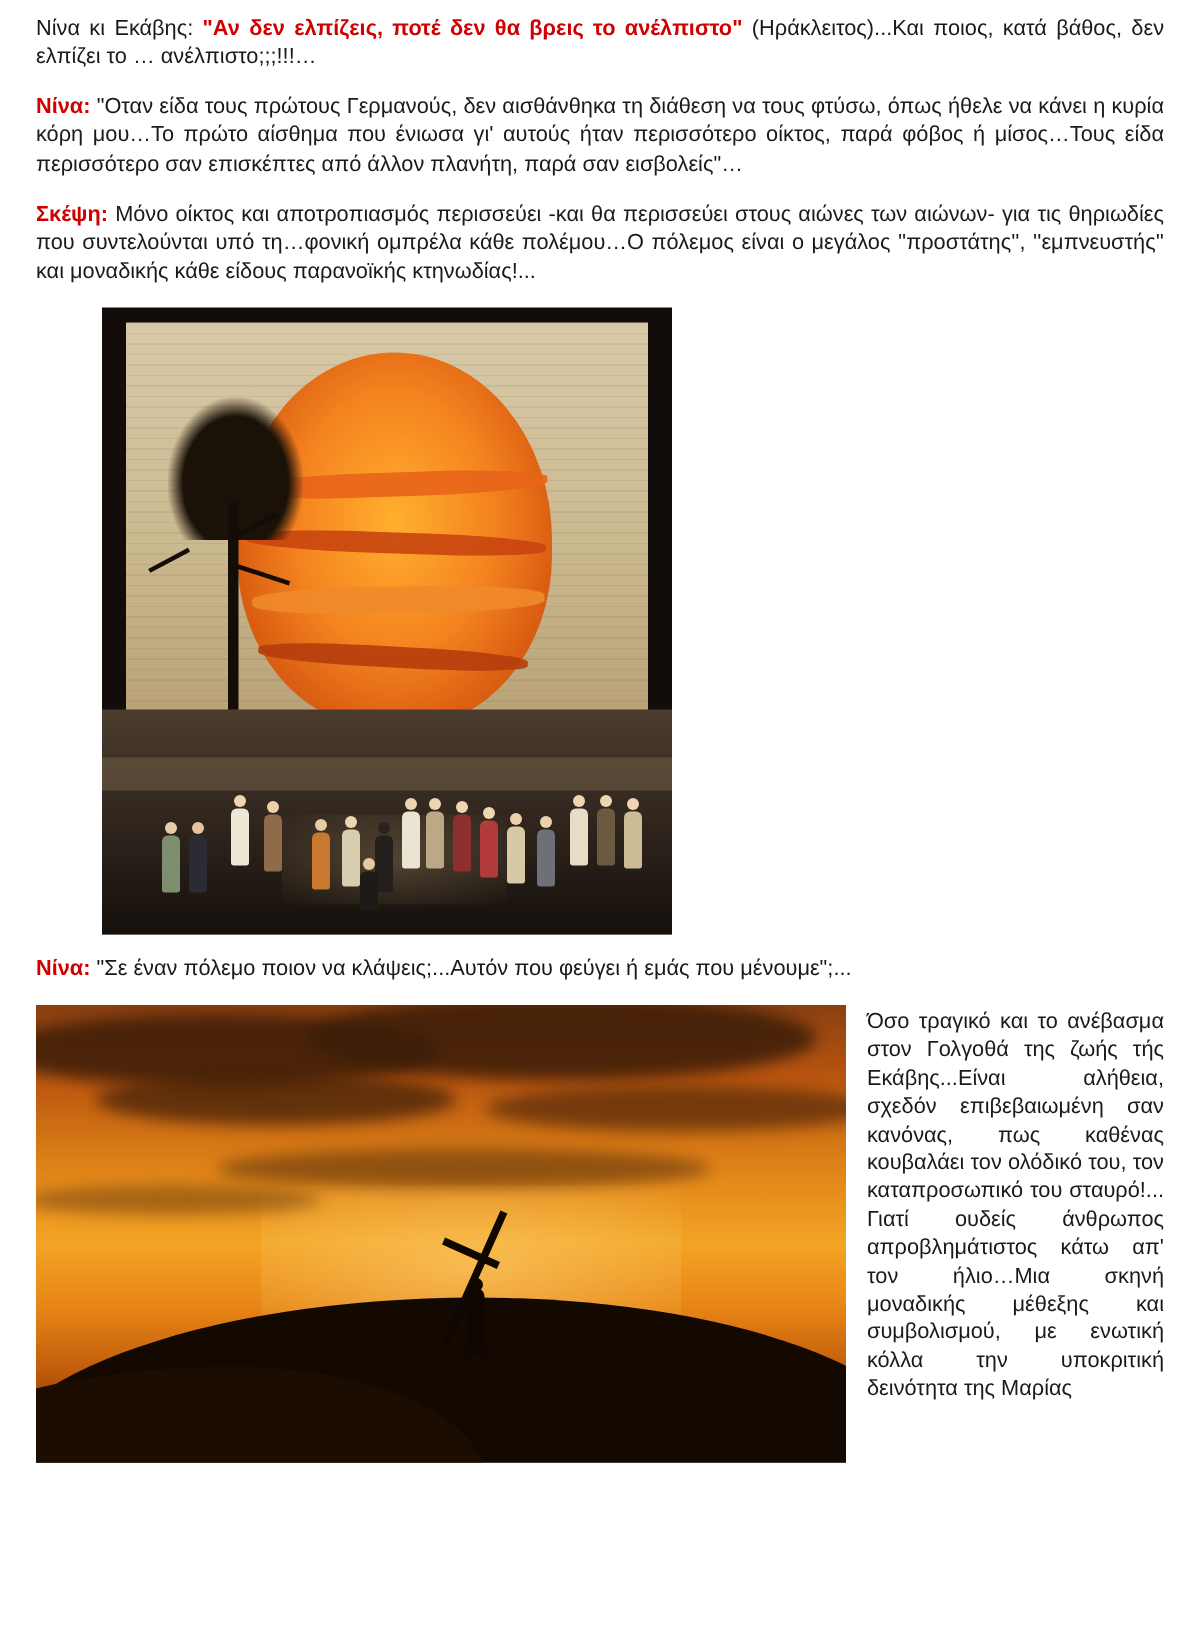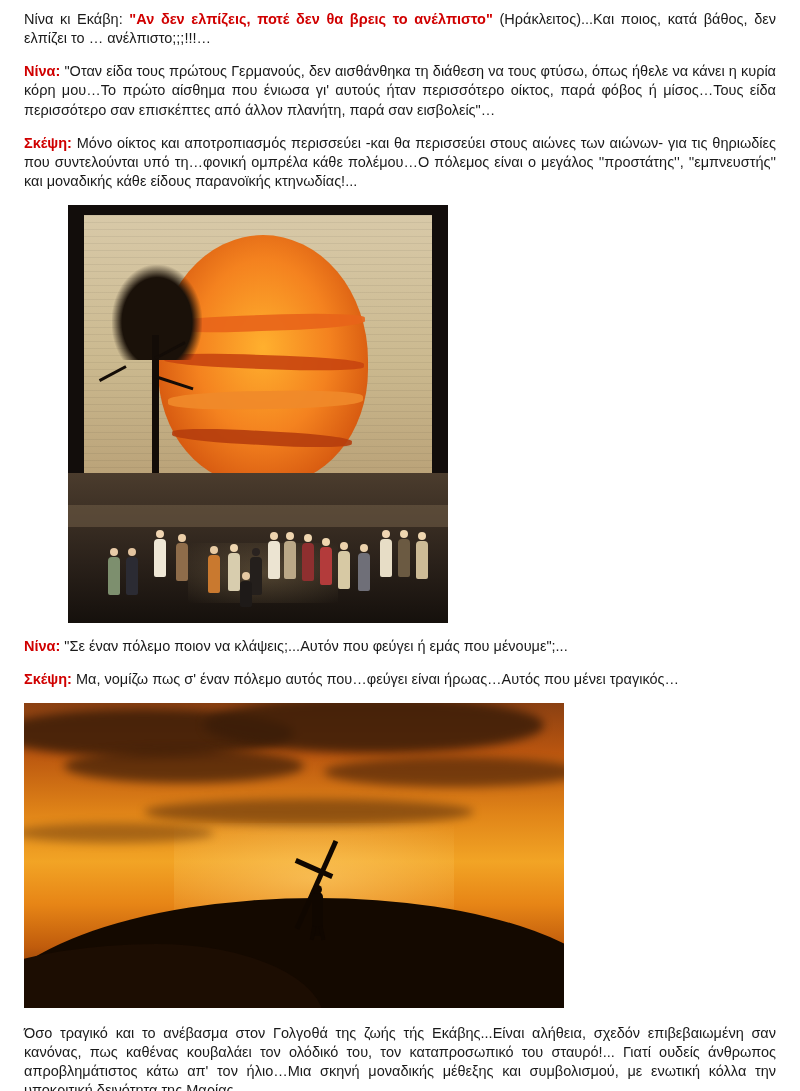--- a/index.html
+++ b/index.html
@@ -122,21 +122,20 @@
     width: 150px; height: 60px;
     left: 120px; bottom: 20px;
     background: radial-gradient(ellipse at center, rgba(255,220,150,0.20), rgba(255,220,150,0));
   }
 
   
   .bottom-wrap {
     display: flex;
     gap: 14px;
     align-items: flex-start;
-    flex-direction: column;
   }
   .figure-cross {
     width: 540px;
     height: 305px;
     position: relative;
     overflow: hidden;
     flex: 0 0 auto;
     background: #1a0d05;
   }
   .sky {
@@ -214,21 +213,21 @@
     text-align: justify;
     padding-top: 2px;
   }
 </style>
 </head>
 <body>
 
 <div class="page">
 
   <p class="para">
-    <span>Νίνα κι Εκάβη: </span><span class="quote-red">"Αν δεν ελπίζεις, ποτέ δεν θα βρεις το ανέλπιστο"</span><span> (Ηράκλειτος)...Και ποιος, κατά βάθος, δεν ελπίζει το … ανέλπιστο;;;!!!…</span>
+    <span>Νίνα κι Εκάβης: </span><span class="quote-red">"Αν δεν ελπίζεις, ποτέ δεν θα βρεις το ανέλπιστο"</span><span> (Ηράκλειτος)...Και ποιος, κατά βάθος, δεν ελπίζει το … ανέλπιστο;;;!!!…</span>
   </p>
 
   <p class="para">
     <span class="speaker">Νίνα:</span><span> "Οταν είδα τους πρώτους Γερμανούς, δεν αισθάνθηκα τη διάθεση να τους φτύσω, όπως ήθελε να κάνει η κυρία κόρη μου…Το πρώτο αίσθημα που ένιωσα γι' αυτούς ήταν περισσότερο οίκτος, παρά φόβος ή μίσος…Τους είδα περισσότερο σαν επισκέπτες από άλλον πλανήτη, παρά σαν εισβολείς"…</span>
   </p>
 
   <p class="para">
     <span class="speaker">Σκέψη:</span><span> Μόνο οίκτος και αποτροπιασμός περισσεύει -και θα περισσεύει στους αιώνες των αιώνων- για τις θηριωδίες που συντελούνται υπό τη…φονική ομπρέλα κάθε πολέμου…Ο πόλεμος είναι ο μεγάλος ''προστάτης'', ''εμπνευστής'' και μοναδικής κάθε είδους παρανοϊκής κτηνωδίας!...</span>
   </p>
 
@@ -324,23 +323,20 @@
           <div class="head" style="background:#e6c9a2;"></div>
           <div class="body" style="background:#1e1a18;height:26px;"></div>
         </div>
     </div>
   </div>
 
   <p class="para">
     <span class="speaker">Νίνα:</span><span> "Σε έναν πόλεμο ποιον να κλάψεις;...Αυτόν που φεύγει ή εμάς που μένουμε";...</span>
   </p>
 
-  <p class="para">
-    <span class="speaker">Σκέψη:</span><span> Μα, νομίζω πως σ' έναν πόλεμο αυτός που…φεύγει είναι ήρωας…Αυτός που μένει τραγικός…</span>
-  </p>
 
   <div class="bottom-wrap">
     <div class="figure-cross">
       <div class="sky"></div>
       <div class="glow"></div>
       <div class="cloud c1"></div>
       <div class="cloud c2"></div>
       <div class="cloud c3"></div>
       <div class="cloud c4"></div>
       <div class="cloud c5"></div>

